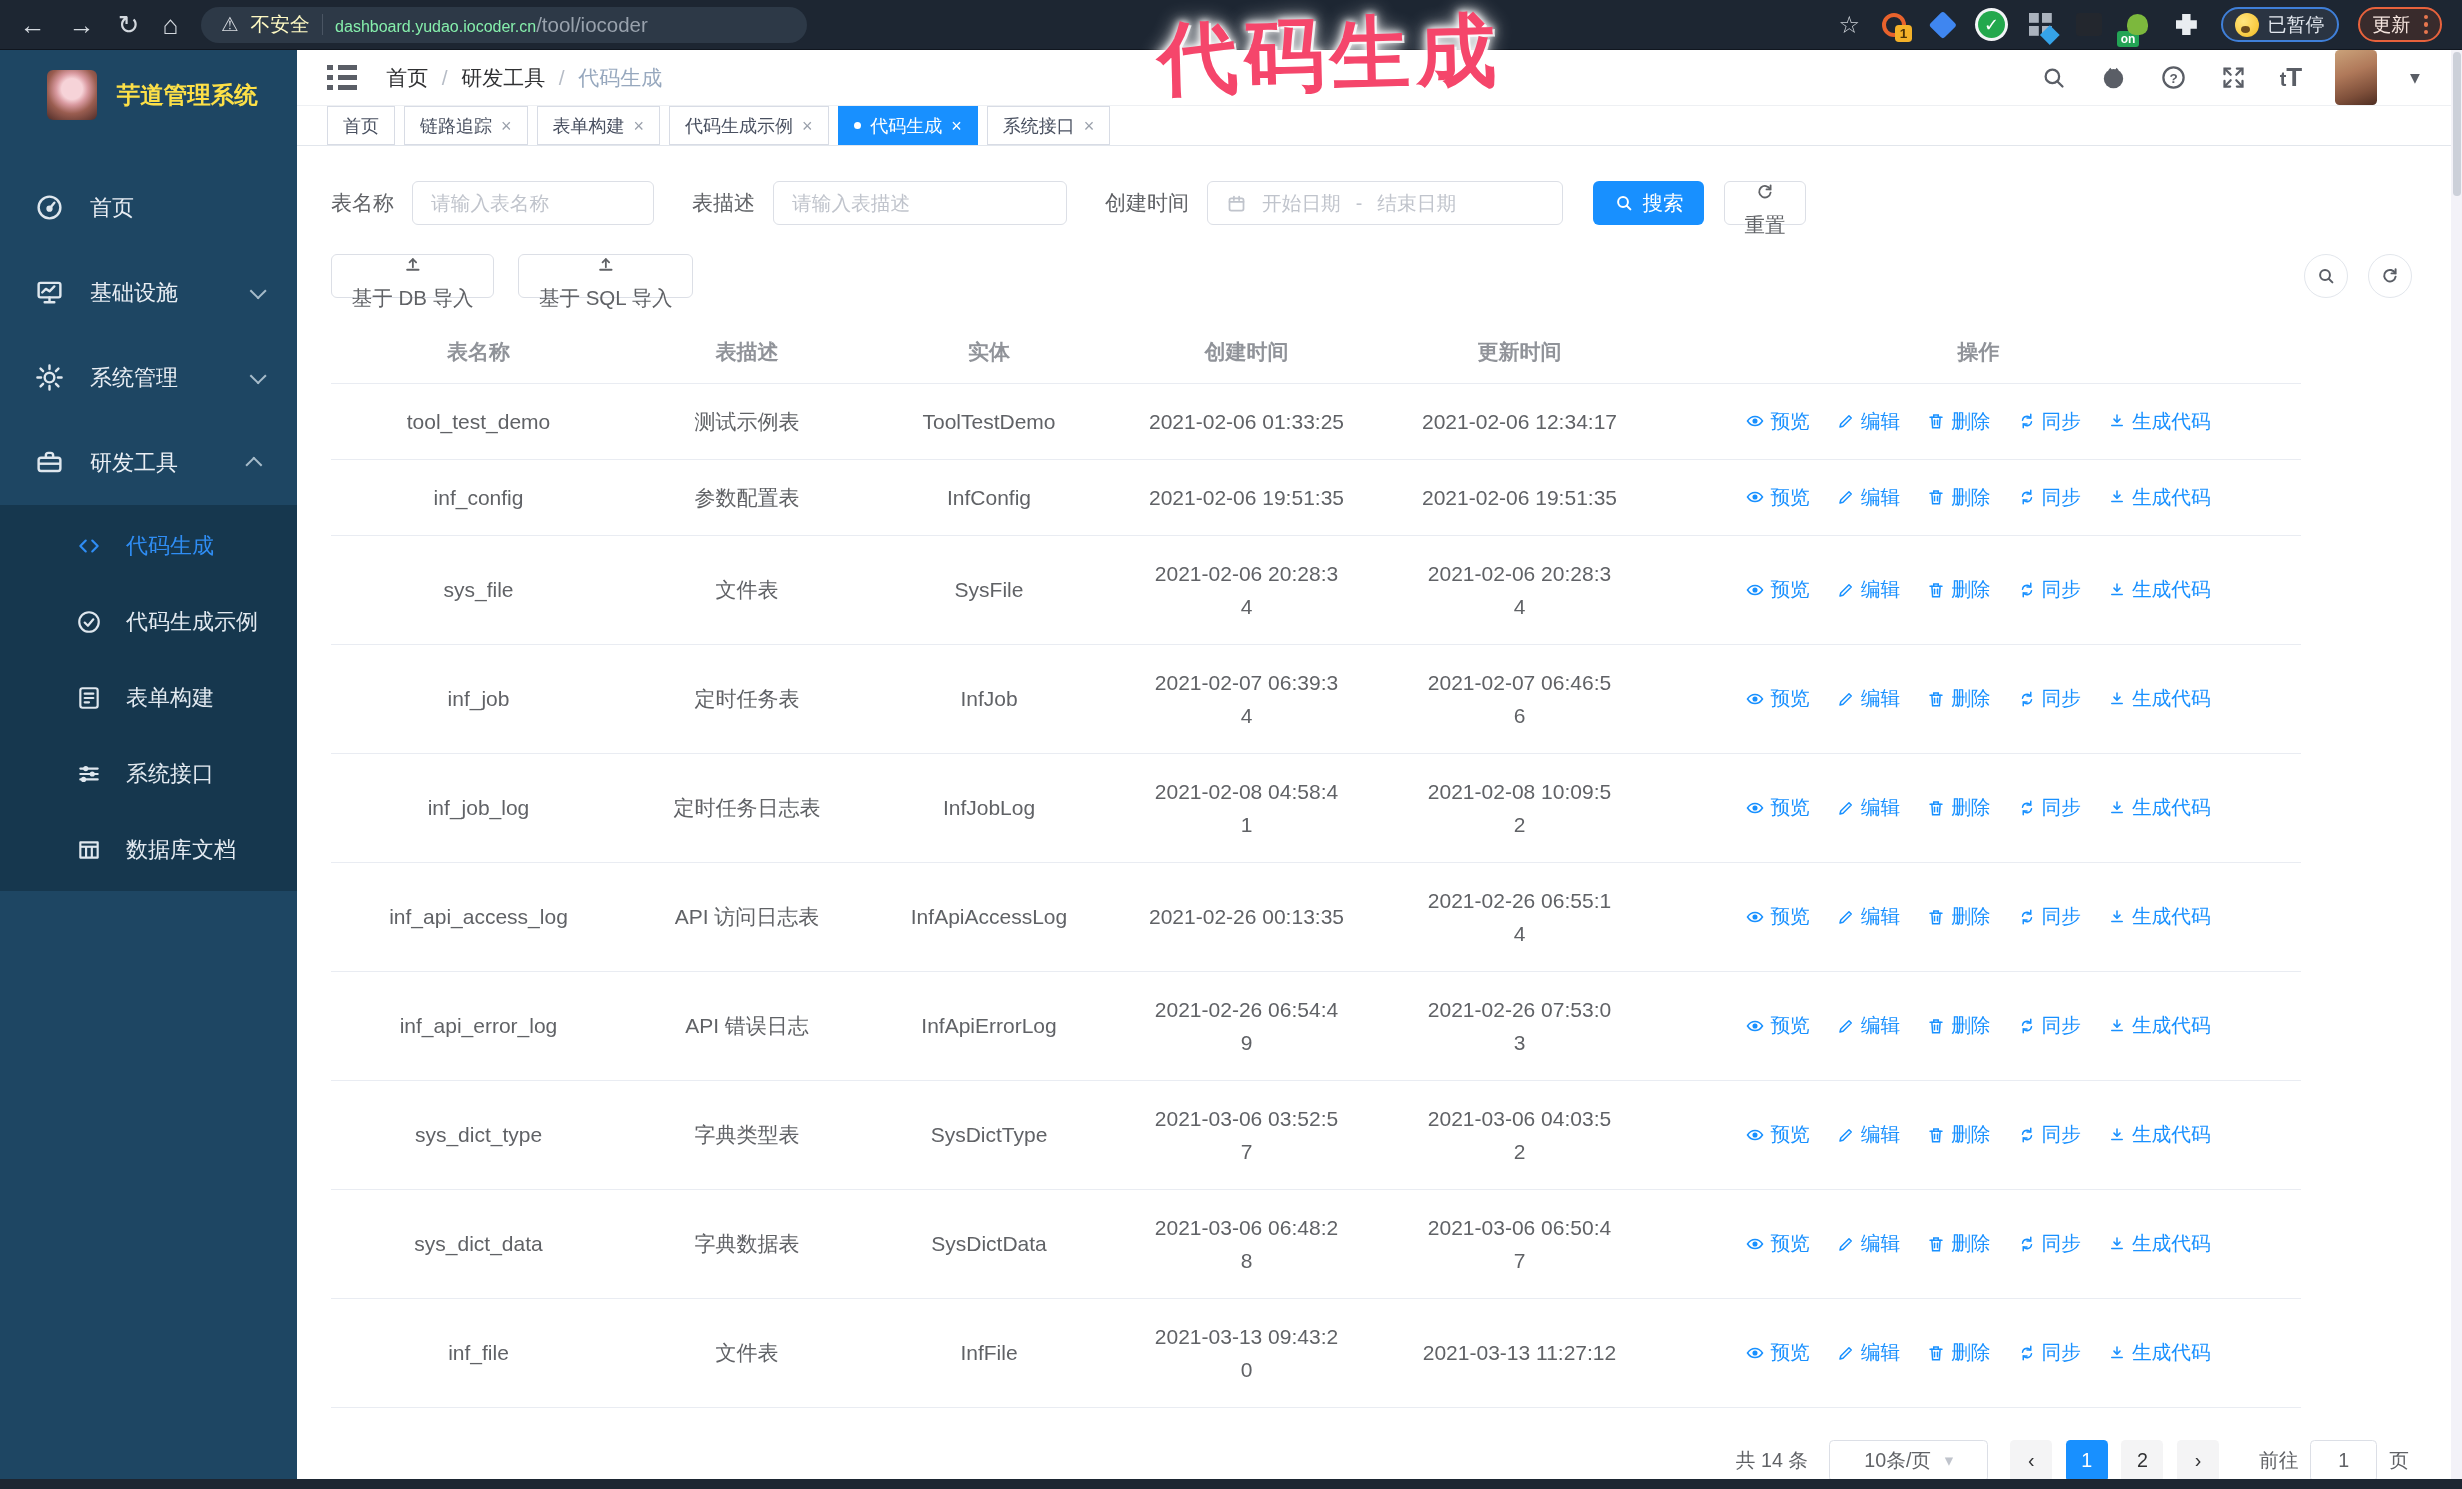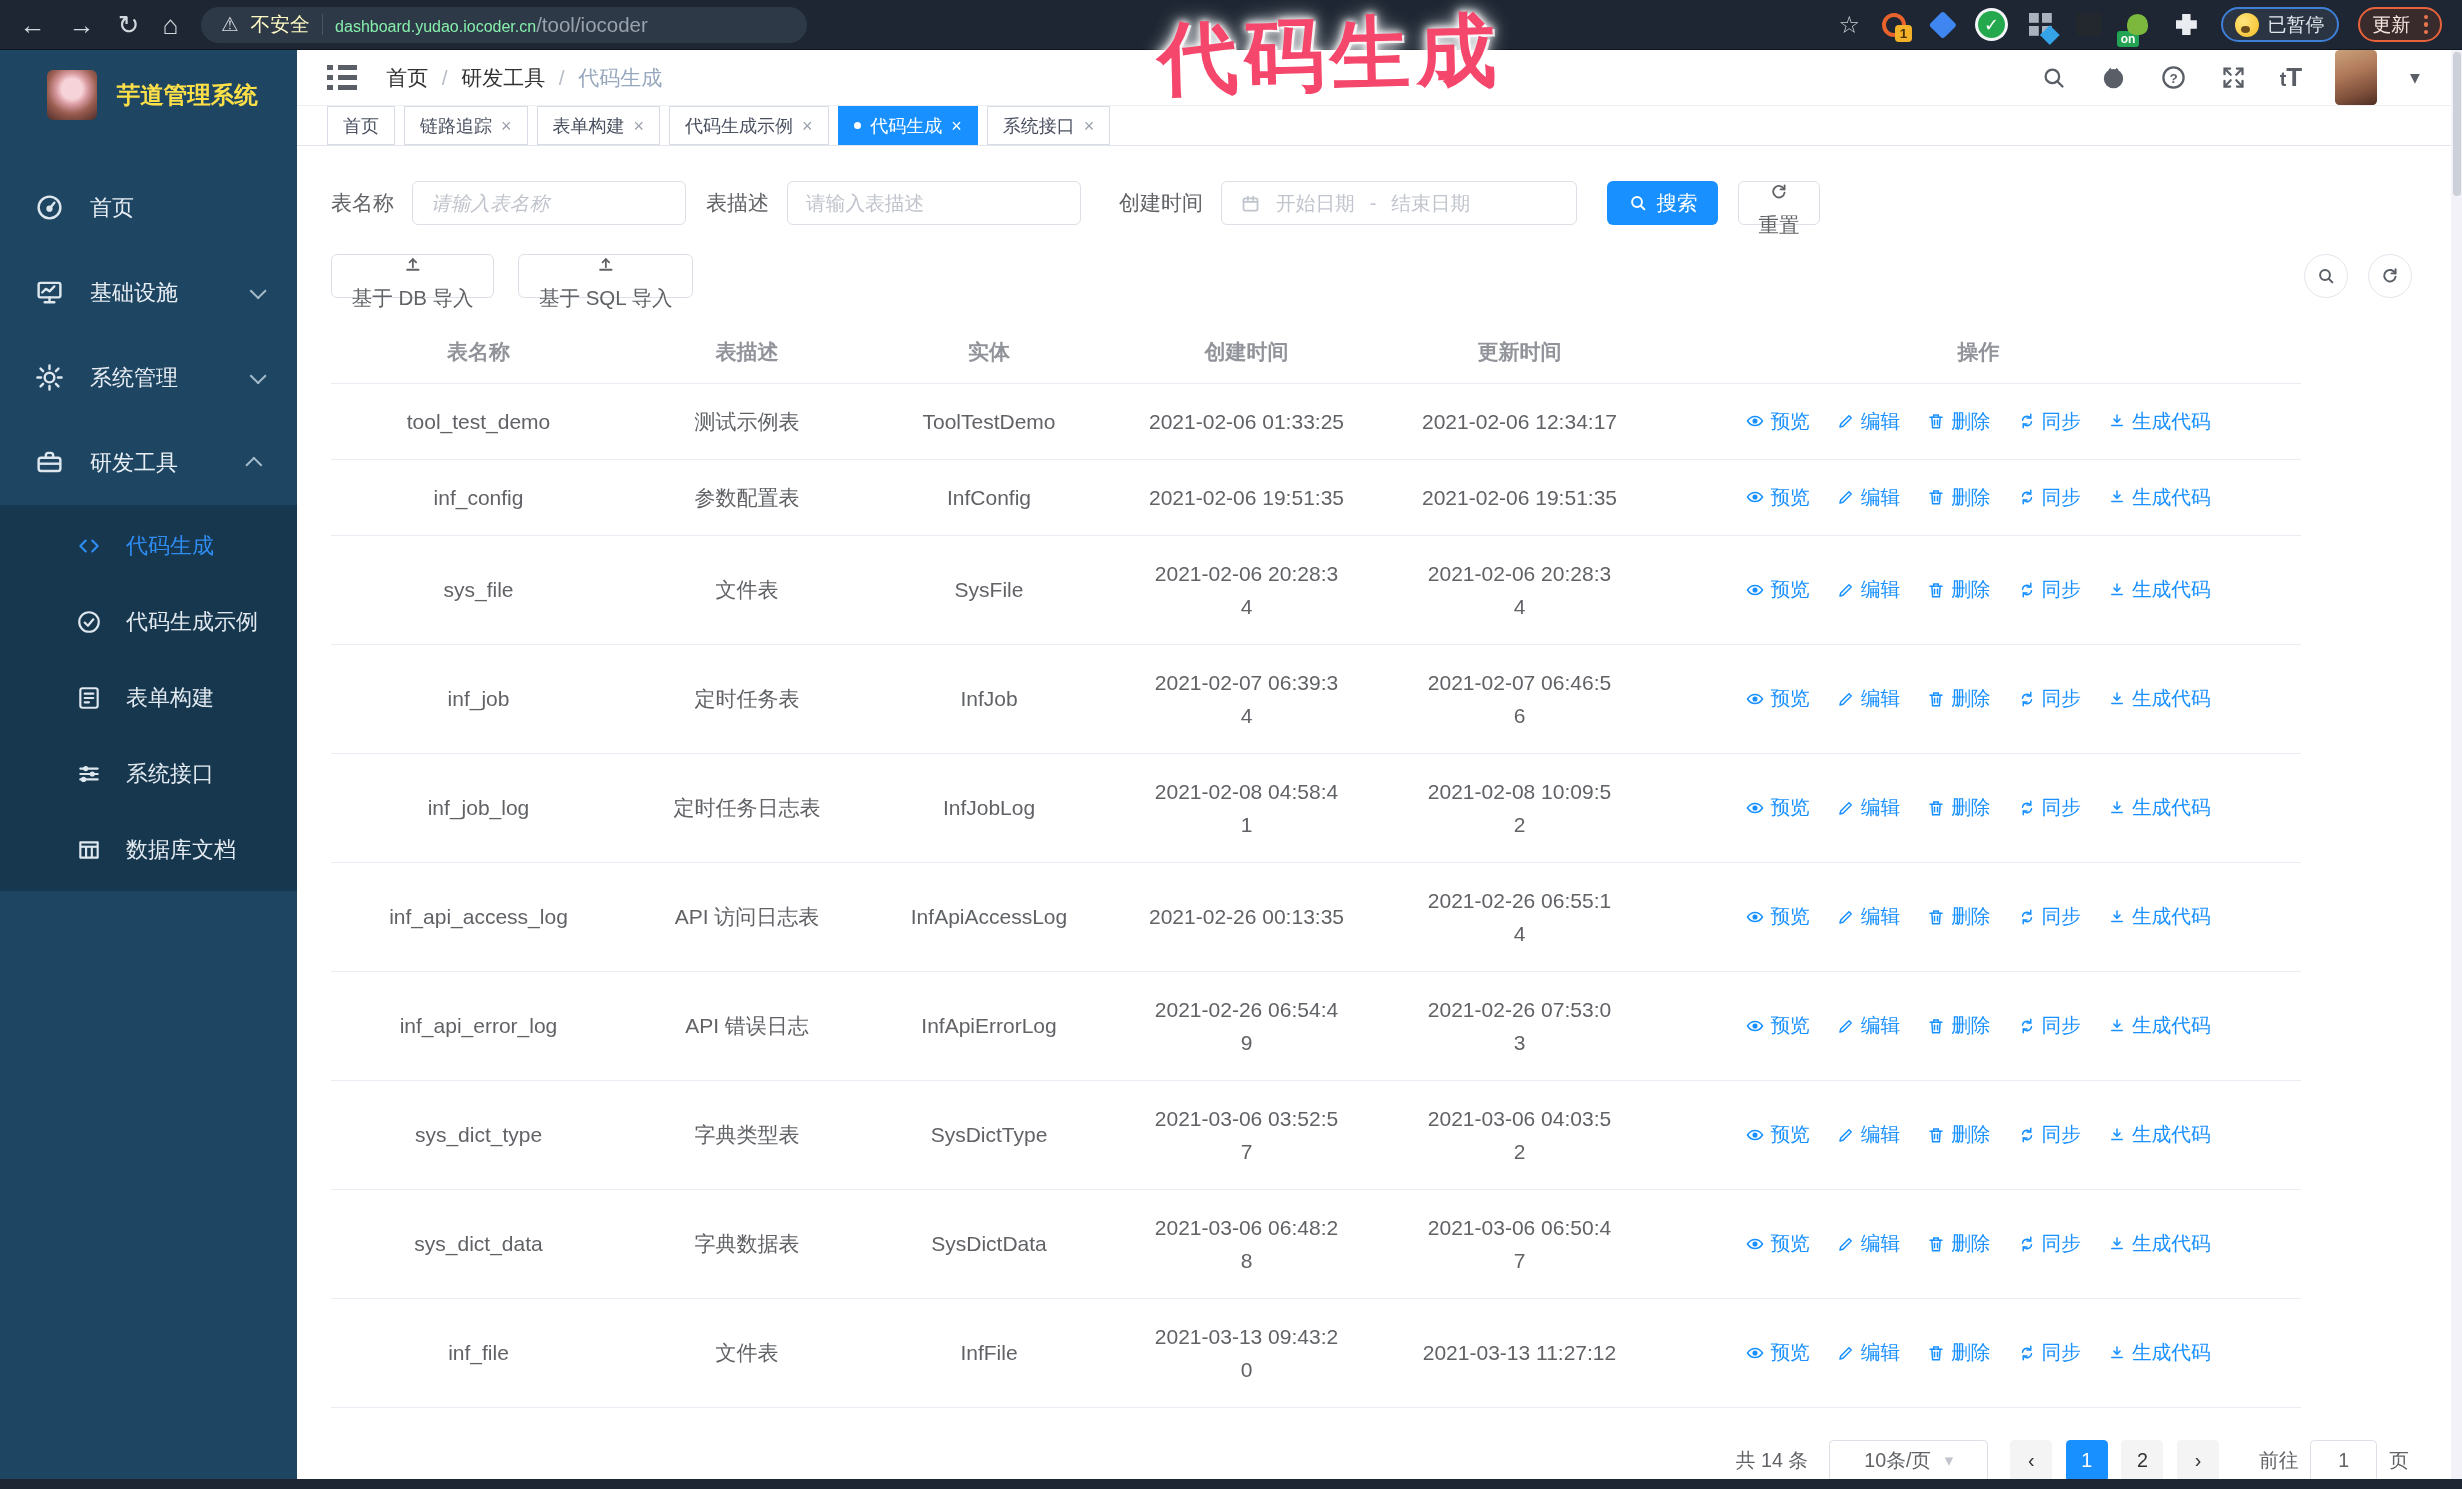--- a/index.html
+++ b/index.html
@@ -108,21 +108,21 @@
   .tab.active .dot { display:block; }
   .tab .close { font-size:18px; color:#9aa0ab; line-height:1; }
   .tab.active .close { color:#fff; }
 
   .content { flex:1; padding:35px 23px 0 34px; position:relative; }
 
   .filter-row { display:flex; align-items:center; margin-bottom:29px; }
   .f-label { font-size:21px; color:#606266; margin-right:18px; white-space:nowrap; }
   .f-input { height:44px; border:1.5px solid #dcdfe6; border-radius:6px; background:#fff;
     display:flex; align-items:center; padding:0 18px; font-size:19.7px; color:#c0c4cc; }
-  .f-name { width:274px; margin-right:20px;font-style:italic; }
+  .f-name { width:242px; margin-right:38px; }
   .f-desc { width:294px; margin-right:38px; }
   .date-range { width:356px; gap:15px; margin-right:30px; }
   .date-range .icon { width:21px; height:21px; color:#c0c4cc; }
   .btn { height:44px; border-radius:6px; display:flex; align-items:center; gap:9px;
     font-size:20.5px; padding:0 19.7px; cursor:pointer; border:1.5px solid transparent; }
   .btn .icon { width:19.7px; height:19.7px; }
   .btn-primary { background:#1890ff; color:#fff; margin-right:19.7px; }
   .btn-plain { background:#fff; color:#606266; border-color:#dcdfe6;flex-direction:column; }
 
   .toolbar-row { display:flex; align-items:center; margin-bottom:23px; }

